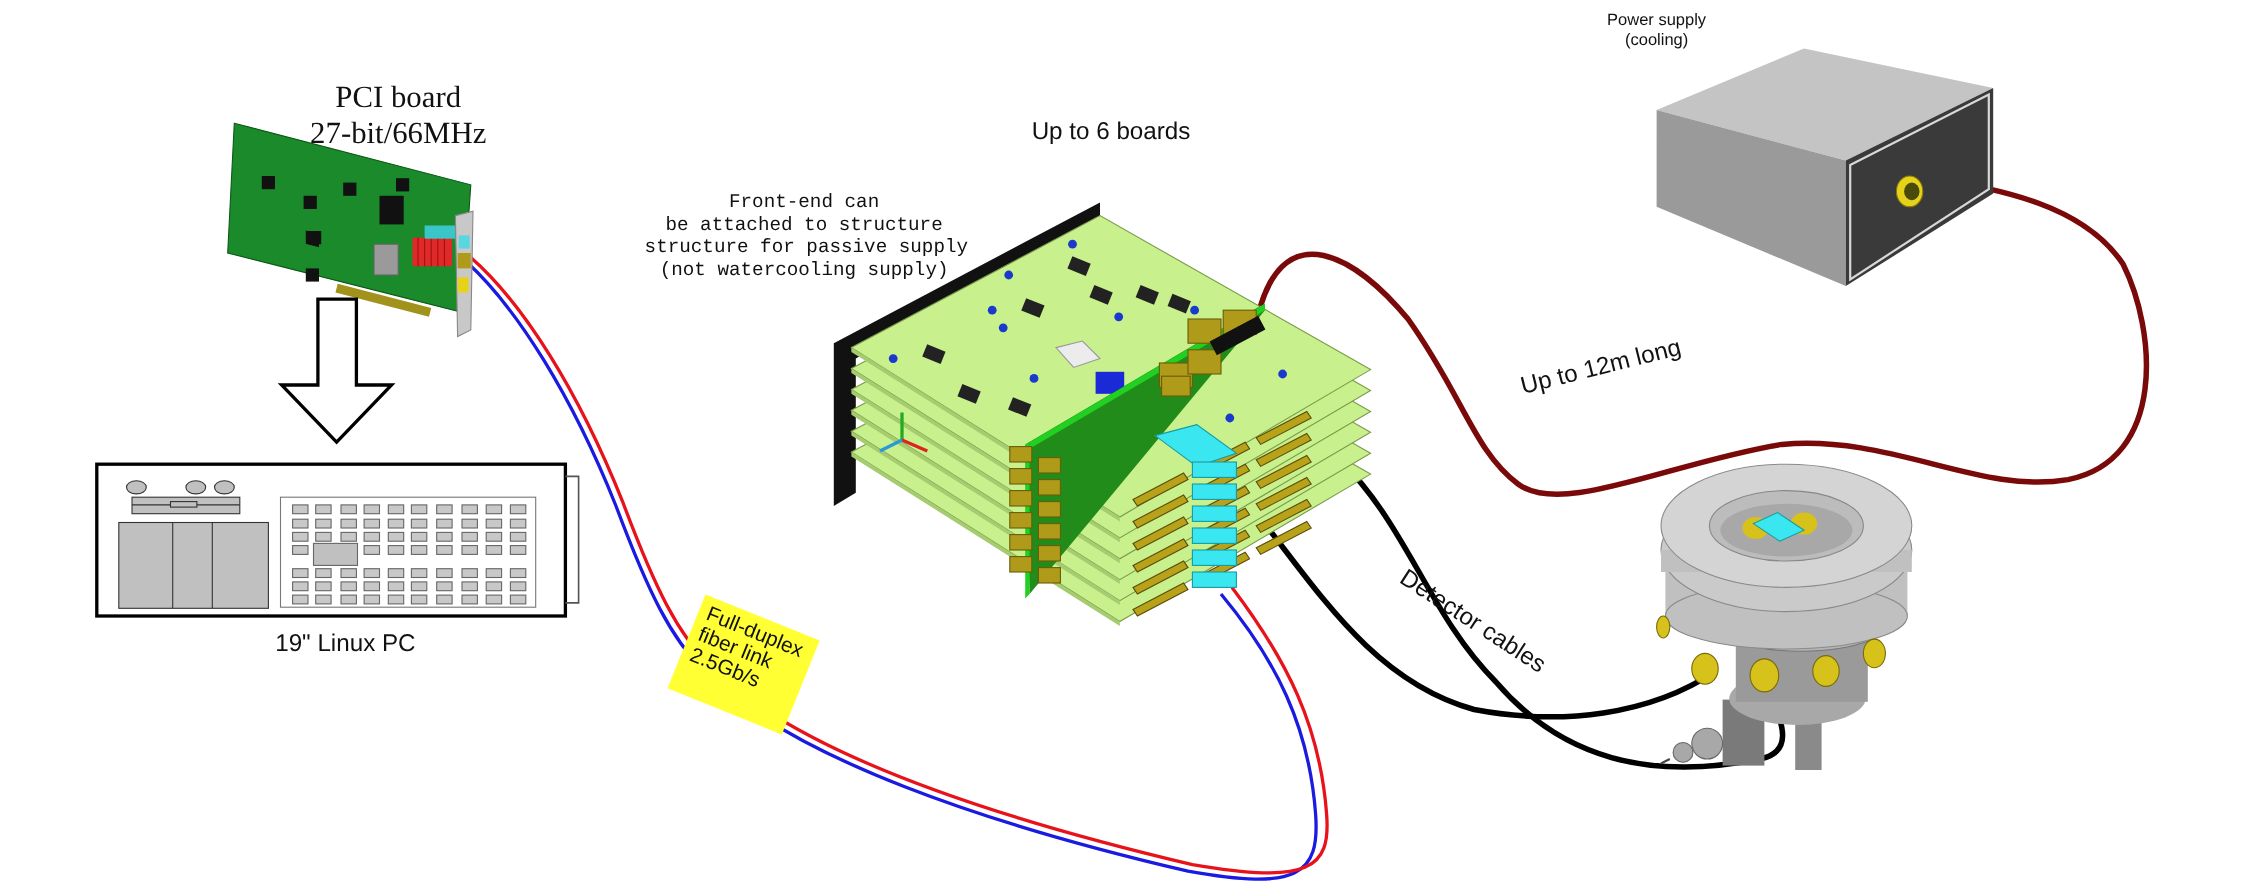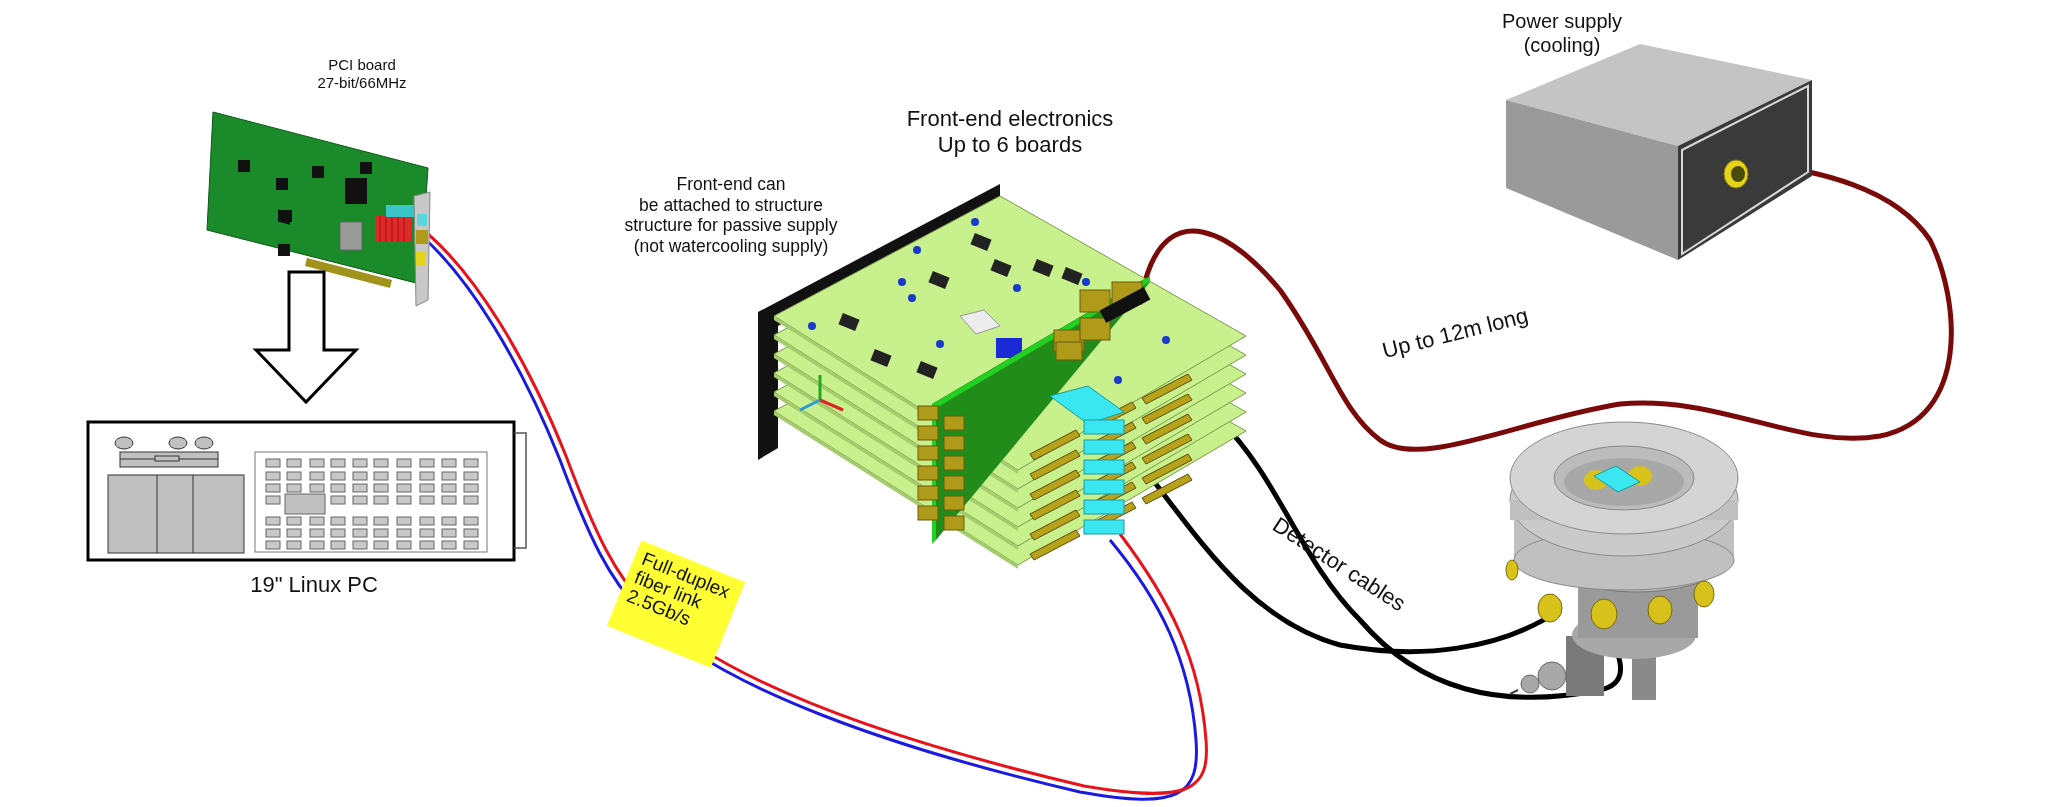--- a/index.html
+++ b/index.html
@@ -1,25 +1,25 @@
 <!DOCTYPE html>
 <html><head>
   <meta charset="utf-8">
   <style>
     html, body { margin: 0; padding: 0; background: #ffffff; }
     body { width: 2048px; height: 807px; position: relative; overflow: hidden;
            font-family: "Liberation Sans", sans-serif; color: #111; }
     svg#diagram { position: absolute; left: 0; top: 0; width: 2048px; height: 807px; }
     .lbl { position: absolute; text-align: center; line-height: 1.18; white-space: nowrap; color: #111; }
     .lbl span { display: block; }
-    .l-pci   { left: 262px; top: 56px; font-size: 15px; width: 200px; }
+    .l-pci   { left: 262px; top: 72px; font-size: 28px; width: 200px; font-family: Liberation Serif, serif; }
     .l-pc    { left: 214px; top: 572px; font-size: 22px; width: 200px; }
     .l-fe    { left: 880px; top: 106px; font-size: 22px; width: 260px; }
-    .l-cool  { left: 586px; top: 174px; font-size: 17.5px; width: 290px; }
-    .l-ps    { left: 1472px; top: 10px; font-size: 20px; width: 180px; }
+    .l-cool  { left: 586px; top: 174px; font-size: 17.5px; width: 290px; font-family: Liberation Mono, monospace; }
+    .l-ps    { left: 1416px; top: 10px; font-size: 15px; width: 180px; }
     .l-len   { left: 1386px; top: 338px; font-size: 22px; transform: rotate(-14deg); transform-origin: left bottom; }
     .l-det   { left: 1282px; top: 512px; font-size: 22px; transform: rotate(33deg); transform-origin: left top; }
     .fiber-note { position: absolute; left: 620px; top: 558px; width: 112px; height: 92px;
                   background: #ffff33; transform: rotate(22deg); transform-origin: center;
                   font-size: 19px; line-height: 1.05; padding: 6px 8px; box-sizing: border-box; }
     .fiber-note span { display: block; }
   </style>
 </head>
 <body>
 
@@ -319,21 +319,20 @@
 <div class="lbl l-pci">
   <span>PCI board</span>
   <span>27-bit/66MHz</span>
 </div>
 
 <div class="lbl l-pc">
   <span>19" Linux PC</span>
 </div>
 
 <div class="lbl l-fe">
-  <span>Front-end electronics</span>
   <span>Up to 6 boards</span>
 </div>
 
 <div class="lbl l-cool">
   <span>Front-end can</span>
   <span>be attached to structure</span>
   <span>structure for passive supply</span>
   <span>(not watercooling supply)</span>
 </div>
 

